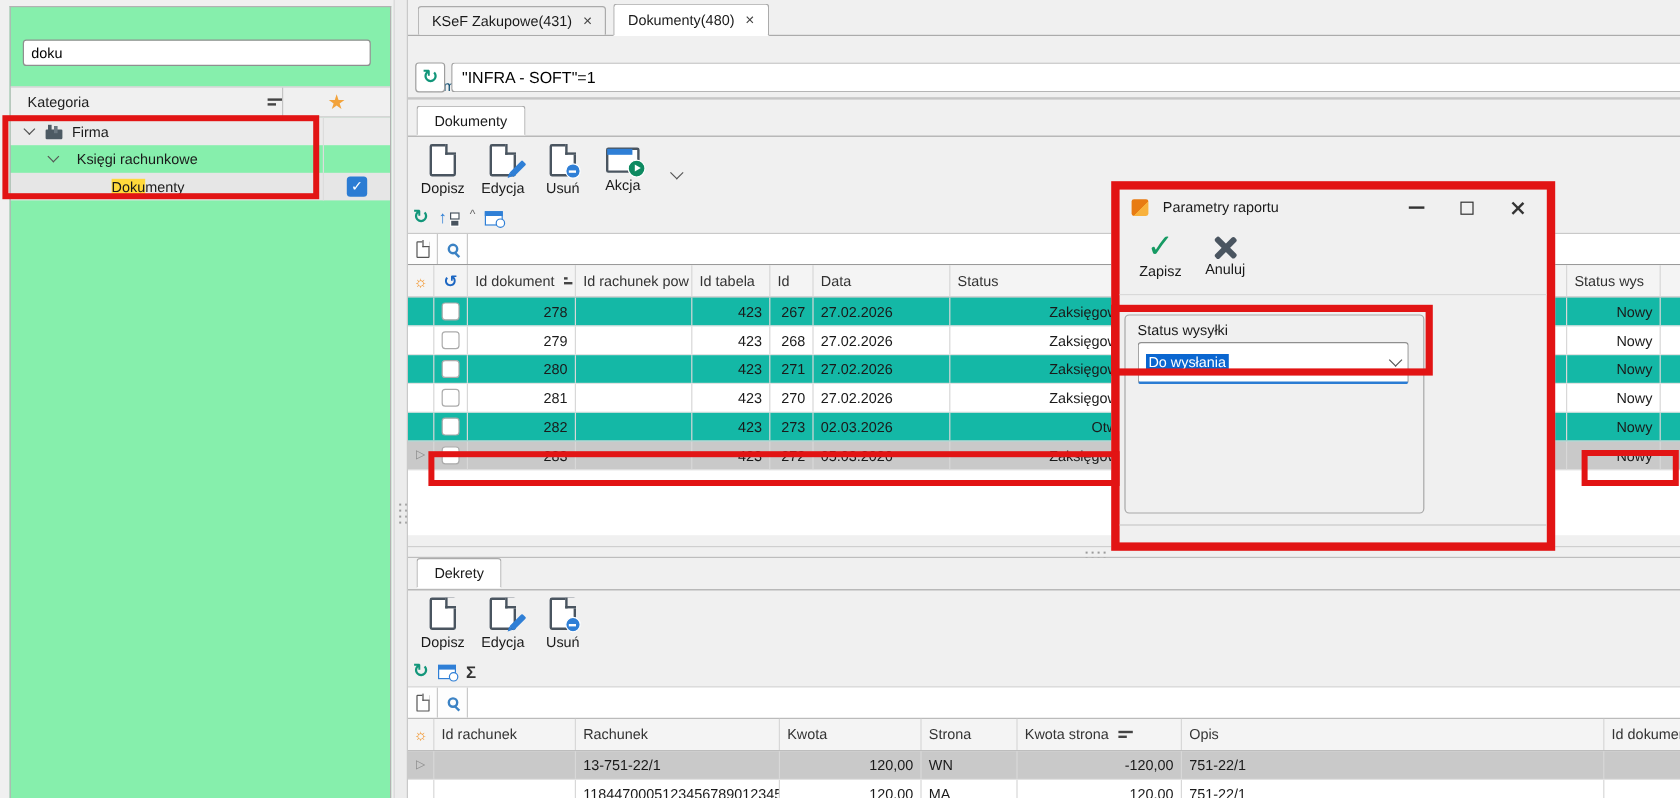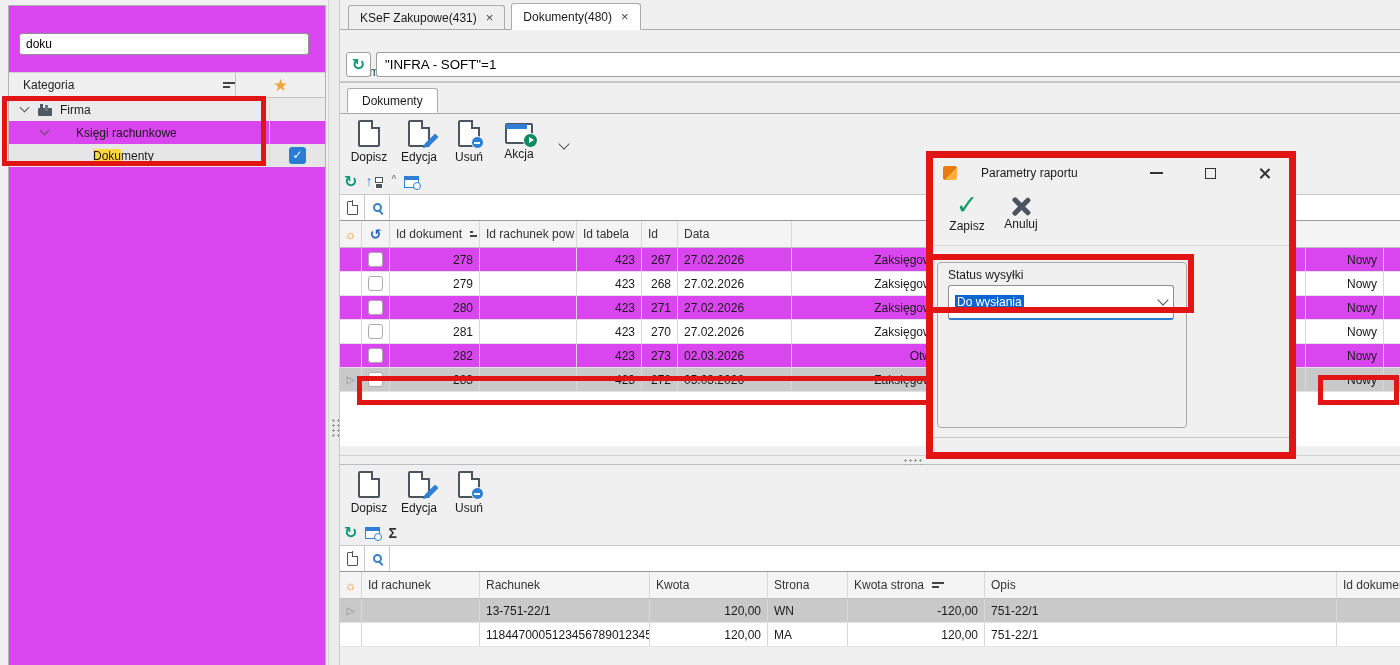--- a/index.html
+++ b/index.html
@@ -1,21 +1,21 @@
 <!DOCTYPE html>
 <html><head>
 <meta charset="utf-8">
 <style>
   * { margin:0; padding:0; box-sizing:border-box; }
   html,body { width:1400px; height:665px; overflow:hidden; background:#f0f0f0;
     font-family:"Liberation Sans","DejaVu Sans",sans-serif; font-size:12px; color:#1a1a1a; }
 
   
   .sidebar { position:absolute; left:8px; top:5px; width:318px; height:660px;
-    background:#d946ef; border:1px solid #b2b2b2; border-bottom:none; }
+    background:#86efac; border:1px solid #b2b2b2; border-bottom:none; }
   .side-search { position:absolute; left:10px; top:27px; width:290px; height:22px;
     background:#fff; border:1px solid #8f8f8f; border-radius:3px; padding:0 6px;
     font-size:12px; line-height:20px; }
   .cat-header { position:absolute; left:0; top:66px; width:100%; height:26px;
     background:#f0f0f0; border-top:1px solid #d0d0d0; border-bottom:1px solid #c4c4c4;
     display:flex; align-items:center; }
   .cat-header .lbl { padding-left:14px; flex:0 0 206px; color:#222; }
   .cat-star-cell { border-left:1px solid #c4c4c4; height:100%; flex:1;
     display:flex; align-items:center; justify-content:center; }
   .star { color:#f2a33c; font-size:17px; line-height:1; }
@@ -116,21 +116,21 @@
   .ic-search { width:9px; height:9px; border:2px solid #3b82c4; border-radius:50%; position:relative; }
   .ic-search::after { content:""; position:absolute; width:2px; height:5px; background:#3b82c4;
     transform:rotate(-45deg); bottom:-5px; right:-2px; }
   .f-input { flex:1; border:none; outline:none; padding:0 6px; font-size:12px; }
 
   
   .grid { width:100%; }
   .g-head { display:flex; height:27px; background:#f4f4f4; border-bottom:1px solid #bdbdbd; align-items:center; }
   .g-head .c { color:#333; }
   .r { display:flex; height:24px; align-items:center; }
-  .r.stripe { background:#d946ef; }
+  .r.stripe { background:#14b8a6; }
   .r.white  { background:#fff; }
   .r.selected { background:#c9c9c9; }
   .r { border-bottom:1px solid #e2e2e2; }
   .c { height:100%; display:flex; align-items:center; padding:0 6px;
     border-right:1px solid #d8d8d8; overflow:hidden; white-space:nowrap; }
   .c.num { justify-content:flex-end; }
   .c.center { justify-content:center; }
   .sun { color:#f2952c; font-size:13px; }
   .hist { color:#1c66c2; font-weight:bold; font-size:14px; }
   .sort-ic { display:inline-block; width:12px; height:7px; border-top:2px solid #444; position:relative; margin-left:8px; }
@@ -145,21 +145,21 @@
   .dc-swys { flex:0 0 78px; } .dc-fill2 { flex:1; border-right:none; }
 
   
   .kc0 { flex:0 0 22px; } .kc-idrach { flex:0 0 118px; } .kc-rach { flex:0 0 170px; }
   .kc-kwota { flex:0 0 118px; } .kc-strona { flex:0 0 80px; } .kc-kstrona { flex:0 0 137px; }
   .kc-opis { flex:0 0 352px; } .kc-iddok { flex:1; border-right:none; }
 
   
   .dialog { position:absolute; left:926px; top:151px; width:370px; height:308px;
     border:7px solid #e21414; background:#f0f0f0; z-index:50; }
-  .dlg-title { height:30px; display:flex; align-items:center; padding:0 10px; gap:24px; }
+  .dlg-title { height:30px; display:flex; align-items:center; padding:0 10px; gap:12px; }
   .dlg-appicon { width:14px; height:14px; background:linear-gradient(135deg,#e87b12 55%, #f8b13c 55%); border-radius:2px; }
   .dlg-title .txt { flex:1; color:#1a1a1a; }
   .wc { width:30px; height:22px; display:flex; align-items:center; justify-content:center; }
   .wc-min { width:13px; height:1.6px; background:#333; }
   .wc-max { width:11px; height:11px; border:1.4px solid #333; }
   .x-glyph { position:relative; width:13px; height:13px; }
   .x-glyph::before,.x-glyph::after { content:""; position:absolute; left:6px; top:0; width:1.6px; height:13px; background:#333; }
   .x-glyph::before { transform:rotate(45deg); } .x-glyph::after { transform:rotate(-45deg); }
   .dlg-toolbar { display:flex; gap:6px; padding:4px 0 0 10px; height:58px; border-bottom:1px solid #d9d9d9; }
   .dlg-btn { width:48px; display:flex; flex-direction:column; align-items:center; gap:1px; }
@@ -199,21 +199,21 @@
       <div class="tree-main">
         <span style="margin-left:12px;" class="chev"></span>
         <span style="margin-left:10px;" class="factory"></span>
         <span style="margin-left:8px;">Firma</span>
       </div>
       <div class="tree-fav"></div>
     </div>
     <div class="tree-row">
       <div class="tree-main">
         <span style="margin-left:32px;" class="chev"></span>
-        <span style="margin-left:28px;">Księgi rachunkowe</span>
+        <span style="margin-left:16px;">Księgi rachunkowe</span>
       </div>
       <div class="tree-fav"></div>
     </div>
     <div class="tree-row tr-sel">
       <div class="tree-main">
         <span style="margin-left:84px;"><span class="hl-yellow">Doku</span><span>menty</span></span>
       </div>
       <div class="tree-fav">
         <span class="cb-blue">✓</span>
       </div>
@@ -315,20 +315,23 @@
         </span>
       <span class="c dc-idtab">
           <span>Id tabela</span>
         </span>
       <span class="c dc-id">
           <span>Id</span>
         </span>
       <span class="c dc-data">
           <span>Data</span>
         </span>
+      <span class="c dc-status">
+          <span>Status</span>
+        </span>
       <span class="c dc-fill"></span>
       <span class="c dc-swys">
           <span>Status wys</span>
         </span>
       <span class="c dc-fill2"></span>
     </div>
 
     <div class="r stripe">
       <span class="c dc0"></span>
       <span class="c dc1 center">
@@ -419,20 +422,26 @@
       <span class="c dc-status num">Zaksięgowany</span>
       <span class="c dc-fill"></span>
       <span class="c dc-swys num">Nowy</span>
       <span class="c dc-fill2"></span>
     </div>
     <div style="height:54px; background:#fff;"></div>
   </div>
 </div>
 
 <div class="dek-panel">
+  <div style="position:relative; height:27px;">
+    <div class="panel-tabline" style="bottom:0;"></div>
+    <span class="panel-tab">
+      <span>Dekrety</span>
+    </span>
+  </div>
 
   <div class="toolbar">
     <div class="tb-btn">
       <span class="ic-doc"></span>
       <span class="cap">Dopisz</span>
     </div>
     <div class="tb-btn">
       <span class="ic-doc">
           <span class="ic-pencil"></span>
         </span>

